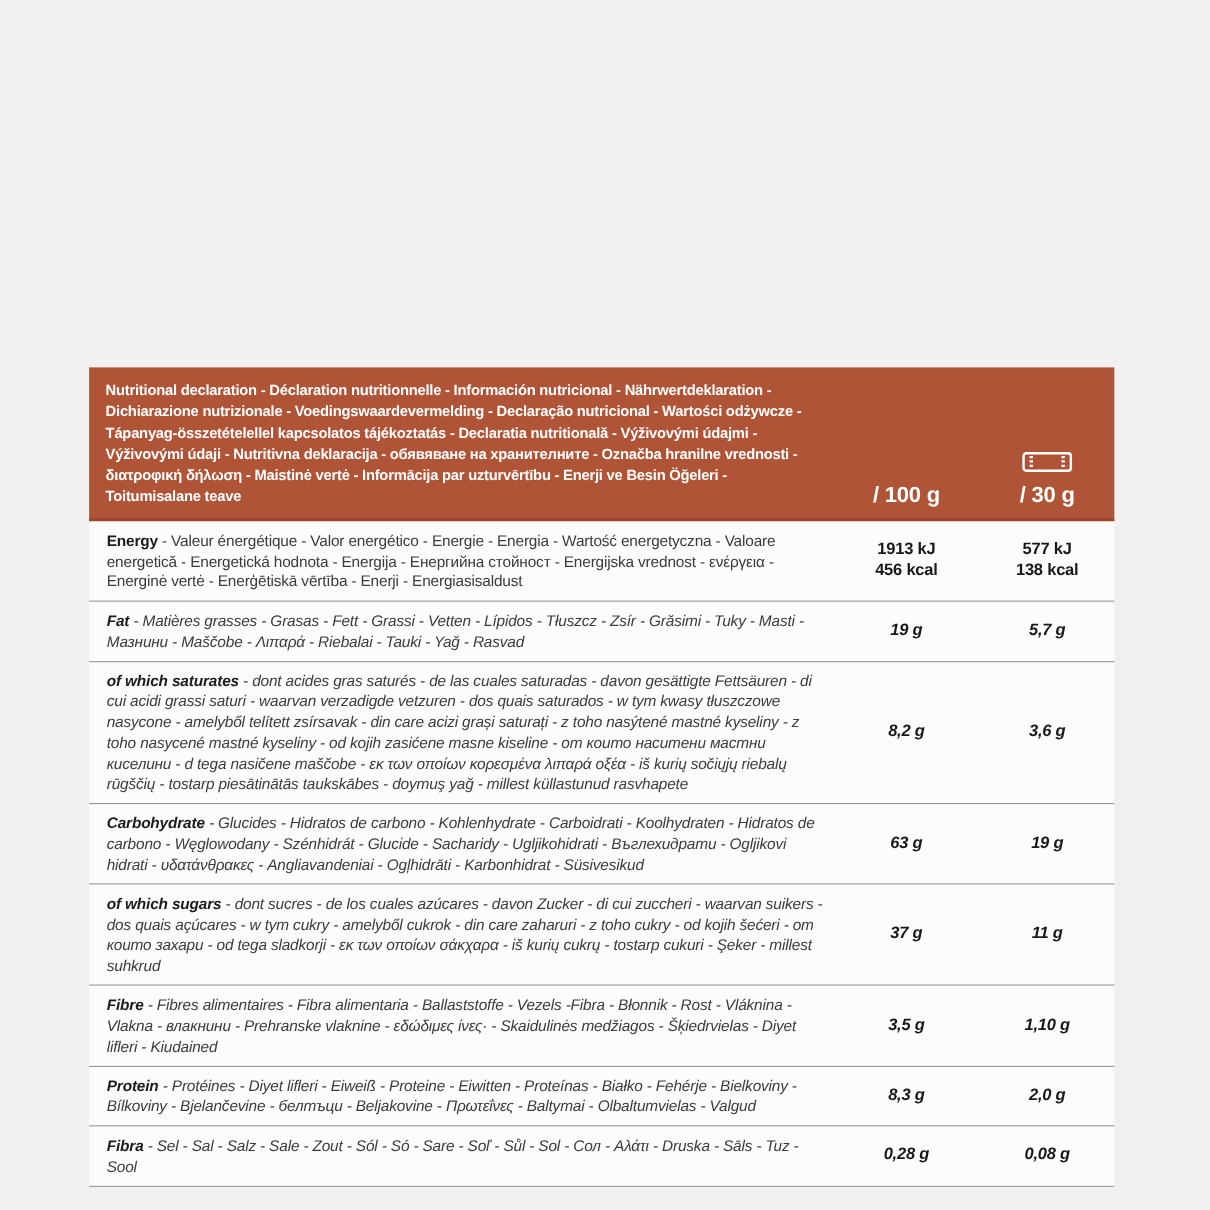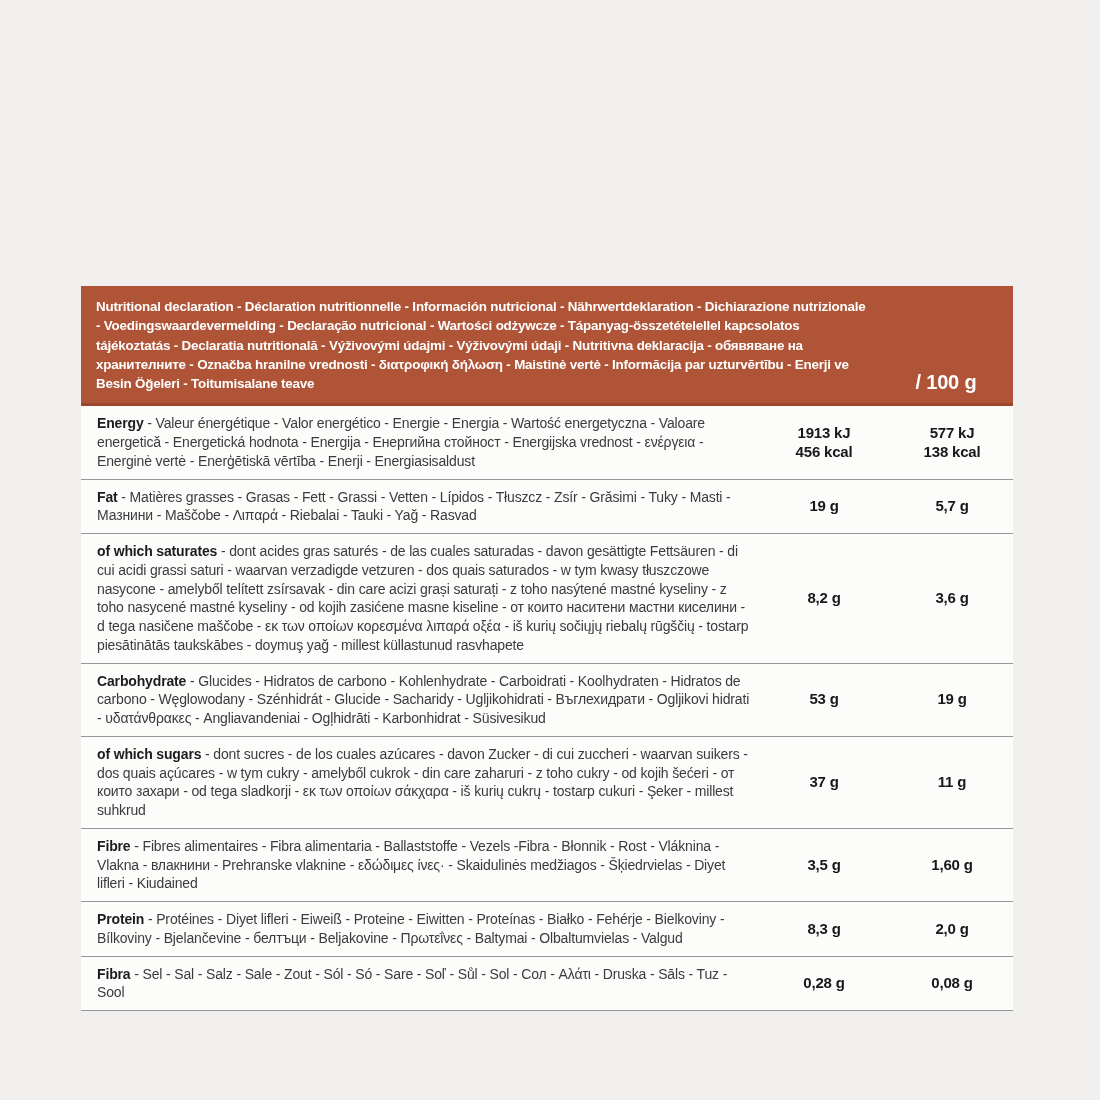--- a/index.html
+++ b/index.html
@@ -10,20 +10,21 @@
     position:absolute; left:81px; top:286px; width:932px;
   }
 
   
   .head {
     background:#b05437;
     border-bottom:3px solid #9c472d;
     display:flex; align-items:stretch;
     min-height:93px;
     color:#ffffff;
+    margin-top:48px;
   }
   .head-title {
     flex:1;
     padding:11px 10px 10px 15px;
     font-size:13.4px; font-weight:bold;
     line-height:1.44;
     letter-spacing:-0.2px;
   }
   .head-col {
     display:flex; flex-direction:column; justify-content:flex-end; align-items:center;
@@ -37,21 +38,21 @@
 
   
   .tbody {
     background:#fcfcfb;
     border-bottom:1px solid #979797;
   }
   .row {
     display:flex; align-items:center;
     padding:6px 0;
   }
-  .row + .row { border-top:1px solid #979797; }
+  .row + .row { border-top:1px solid #979797;font-style:italic; }
   .label {
     flex:1;
     padding:2px 6px 2px 16px;
     font-size:14px; line-height:1.34;
     color:#3b3b3b;
     letter-spacing:-0.15px;
   }
   .label .lead { font-weight:bold; color:#1c1c1c; }
   .val {
     font-size:15px; font-weight:bold; color:#181818;
@@ -69,20 +70,28 @@
 <div class="page">
   <div class="nutrition-table">
 
     <div class="head">
       <div class="head-title">Nutritional declaration - Déclaration nutritionnelle - Información nutricional - Nährwertdeklaration - Dichiarazione nutrizionale - Voedingswaardevermelding - Declaração nutricional - Wartości odżywcze - Tápanyag-összetételellel kapcsolatos tájékoztatás - Declaratia nutritională - Výživovými údajmi - Výživovými údaji - Nutritivna deklaracija - обявяване на хранителните - Označba hranilne vrednosti - διατροφική δήλωση - Maistinė vertė - Informācija par uzturvērtību - Enerji ve Besin Öğeleri - Toitumisalane teave</div>
 
       <div class="head-col col100">
         <div class="head-col-label">/ 100 g</div>
       </div>
 
+      <div class="head-col col30">
+        <svg class="bar-icon" width="46" height="20" viewBox="0 0 46 20" aria-hidden="true">
+          <rect x="1.5" y="2" width="43" height="16" rx="2.5" fill="none" stroke="#ffffff" stroke-width="2.2"></rect>
+          <line x1="8.5" y1="4.5" x2="8.5" y2="15.5" stroke="#ffffff" stroke-width="3" stroke-dasharray="2 2"></line>
+          <line x1="37.5" y1="4.5" x2="37.5" y2="15.5" stroke="#ffffff" stroke-width="3" stroke-dasharray="2 2"></line>
+        </svg>
+        <div class="head-col-label">/ 30 g</div>
+      </div>
     </div>
 
     <div class="tbody" id="rows">
   <div class="row">
     <div class="label"><span class="lead">Energy</span><span class="rest"> - Valeur énergétique - Valor energético - Energie - Energia - Wartość energetyczna - Valoare energetică - Energetická hodnota - Energija - Енергийна стойност - Energijska vrednost - ενέργεια - Energinė vertė - Enerģētiskā vērtība - Enerji - Energiasisaldust</span></div>
     <div class="val v100">1913 kJ
 456 kcal</div>
     <div class="val v30">577 kJ
 138 kcal</div>
   </div>
@@ -94,34 +103,34 @@
   </div>
 
   <div class="row">
     <div class="label"><span class="lead">of which saturates</span><span class="rest"> - dont acides gras saturés - de las cuales saturadas - davon gesättigte Fettsäuren - di cui acidi grassi saturi - waarvan verzadigde vetzuren - dos quais saturados - w tym kwasy tłuszczowe nasycone - amelyből telített zsírsavak - din care acizi grași saturați - z toho nasýtené mastné kyseliny - z toho nasycené mastné kyseliny - od kojih zasićene masne kiseline - от които наситени мастни киселини - d tega nasičene maščobe - εκ των οποίων κορεσμένα λιπαρά οξέα - iš kurių sočiųjų riebalų rūgščių - tostarp piesātinātās taukskābes - doymuş yağ - millest küllastunud rasvhapete</span></div>
     <div class="val v100">8,2 g</div>
     <div class="val v30">3,6 g</div>
   </div>
 
   <div class="row">
     <div class="label"><span class="lead">Carbohydrate</span><span class="rest"> - Glucides - Hidratos de carbono - Kohlenhydrate - Carboidrati - Koolhydraten - Hidratos de carbono - Węglowodany - Szénhidrát - Glucide - Sacharidy - Ugljikohidrati - Въглехидрати - Ogljikovi hidrati - υδατάνθρακες - Angliavandeniai - Ogļhidrāti - Karbonhidrat - Süsivesikud</span></div>
-    <div class="val v100">53 g</div>
+    <div class="val v100">63 g</div>
     <div class="val v30">19 g</div>
   </div>
 
   <div class="row">
     <div class="label"><span class="lead">of which sugars</span><span class="rest"> - dont sucres - de los cuales azúcares - davon Zucker - di cui zuccheri - waarvan suikers - dos quais açúcares - w tym cukry - amelyből cukrok - din care zaharuri - z toho cukry - od kojih šećeri - от които захари - od tega sladkorji - εκ των οποίων σάκχαρα - iš kurių cukrų - tostarp cukuri - Şeker - millest suhkrud</span></div>
     <div class="val v100">37 g</div>
     <div class="val v30">11 g</div>
   </div>
 
   <div class="row">
     <div class="label"><span class="lead">Fibre</span><span class="rest"> - Fibres alimentaires - Fibra alimentaria - Ballaststoffe - Vezels -Fibra - Błonnik - Rost - Vláknina - Vlakna - влакнини - Prehranske vlaknine - εδώδιμες ίνες· - Skaidulinės medžiagos - Šķiedrvielas - Diyet lifleri - Kiudained</span></div>
     <div class="val v100">3,5 g</div>
-    <div class="val v30">1,60 g</div>
+    <div class="val v30">1,10 g</div>
   </div>
 
   <div class="row">
     <div class="label"><span class="lead">Protein</span><span class="rest"> - Protéines - Diyet lifleri - Eiweiß - Proteine - Eiwitten - Proteínas - Białko - Fehérje - Bielkoviny - Bílkoviny - Bjelančevine - белтъци - Beljakovine - Πρωτεΐνες - Baltymai - Olbaltumvielas - Valgud</span></div>
     <div class="val v100">8,3 g</div>
     <div class="val v30">2,0 g</div>
   </div>
 
   <div class="row">
     <div class="label"><span class="lead">Fibra</span><span class="rest"> - Sel - Sal - Salz - Sale - Zout - Sól - Só - Sare - Soľ - Sůl - Sol - Сол - Αλάτι - Druska - Sāls - Tuz - Sool</span></div>

